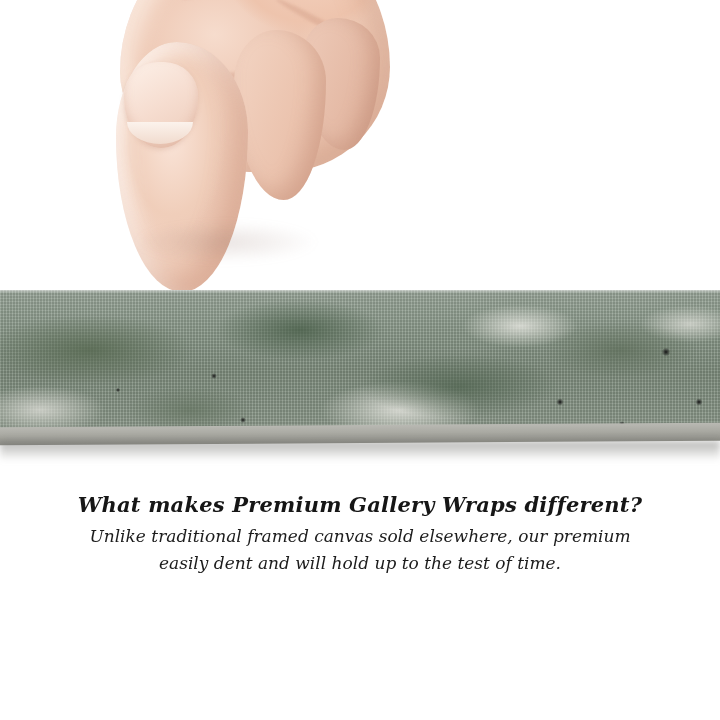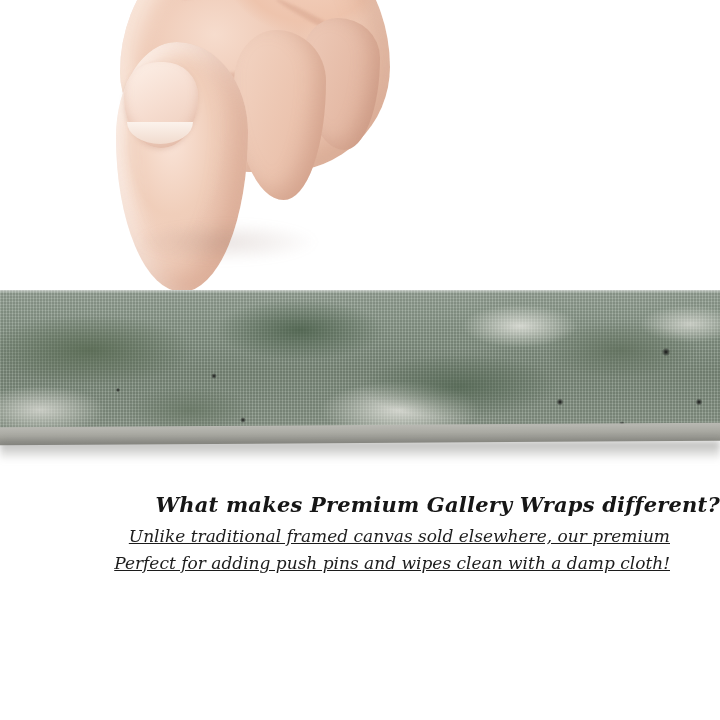--- a/index.html
+++ b/index.html
@@ -186,41 +186,41 @@
     background: linear-gradient(180deg, rgba(120,120,116,0.55) 0%, rgba(120,120,116,0) 100%);
     filter: blur(3px);
   }
 
   
   .caption {
     position: absolute;
     left: 0;
     top: 492px;
     width: 720px;
-    text-align: right;
+    text-align: center;
     color: #1f1f1f;
     font-family: "DejaVu Serif", serif;
   }
   .caption-heading {
     font-size: 21px;
     font-style: italic;
     font-weight: 700;
     letter-spacing: 0.2px;
     margin: 0 0 6px 0;
     color: #161616;
   }
   .caption-body {
     font-size: 17px;
     font-style: italic;
     line-height: 1.58;
     margin: 0 auto;
     width: 620px;
     color: #1c1c1c;
   }
-  .caption-line { display: block; text-decoration: underline; }
+  .caption-line { display: block; }
 </style>
 </head>
 <body>
 
 <div class="page">
 
   <div class="photo">
 
     <div class="hand">
       <div class="knuckles">
@@ -240,17 +240,17 @@
       <div class="strip-top-line"></div>
     </div>
     <div class="strip-bottom-edge"></div>
     <div class="strip-bottom-shadow"></div>
   </div>
 
   <div class="caption">
     <div class="caption-heading">What makes Premium Gallery Wraps different?</div>
     <div class="caption-body">
       <span class="caption-line">Unlike traditional framed canvas sold elsewhere, our premium</span>
-      <span class="caption-line">Perfect for adding push pins and wipes clean with a damp cloth!</span>
+      <span class="caption-line">easily dent and will hold up to the test of time.</span>
     </div>
   </div>
 
 </div>
 
 </body></html>

